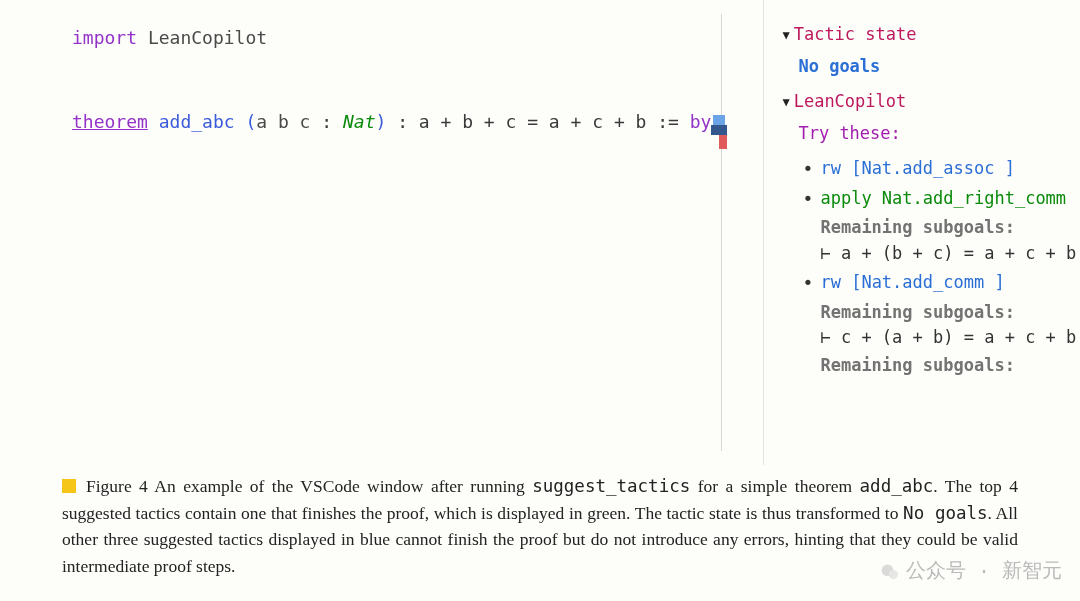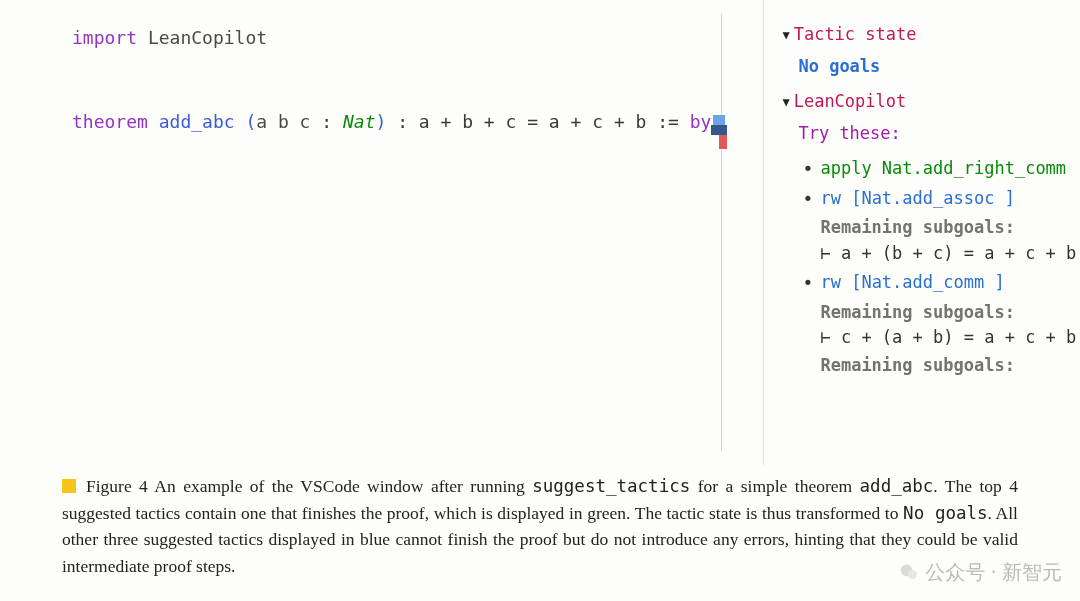--- a/index.html
+++ b/index.html
@@ -2,21 +2,21 @@
 <html><head>
 <meta charset="utf-8">
 <style>
   * { box-sizing: border-box; margin: 0; padding: 0; }
   html, body { width: 1080px; height: 601px; font-family: "Menlo", "Consolas", monospace; background: #fdfdfa; color: #333; }
   .app { display: flex; flex-direction: column; width: 100%; height: 100%; }
   .top { display: flex; flex-direction: row; width: 100%; height: 465px; gap: 34px; }
   .editor { flex: 1 1 auto; padding: 24px 18px 24px 72px; position: relative; font-size: 18px; line-height: 1.55; }
   .codeline { white-space: pre; }
   .kw-import { color: #9333c8; }
-  .kw-theorem { color: #9333c8; }
+  .kw-theorem { color: #9333c8; text-decoration: underline; }
   .kw-by { color: #9333c8; }
   .ident { color: #4a4a4a; }
   .thm-name { color: #3b5bdb; }
   .brace { color: #3b5bdb; }
   .type { color: #0a8a0a; font-style: italic; }
   .sig { color: #3a3a3a; }
   .suggest { color: #3b5bdb; text-decoration: underline; text-decoration-style: wavy; text-decoration-color: #3498db; }
   .indent-bar { color: #bbb; }
   .gutter-right { position: absolute; top: 0; right: 0; width: 20px; height: 100%; }
   .gutter-strip { position: absolute; right: 7px; width: 1px; background: #d7d7d7; top: 14px; bottom: 14px; }
@@ -37,21 +37,21 @@
   .sg-list li::before { content: "•"; position: absolute; left: 0; color: #333; font-size: 18px; line-height: 1; top: 4px; }
   .tac-green { color: #0a8a0a; }
   .tac-blue  { color: #2a6fd6; }
   .subhead { color: #737373; margin-left: 38px; margin-top: 2px; font-weight: 700; }
   .subgoal { color: #333; margin-left: 38px; white-space: pre; text-align: right; }
 
   .caption { padding: 8px 62px 14px 62px; font-family: Georgia, 'Times New Roman', serif; font-size: 17.5px; line-height: 1.52; color: #222; text-align: justify; position: relative; }
   .cap-mark { display:inline-block; width: 14px; height: 14px; background: #f5c518; margin-right: 10px; vertical-align: -1px; }
   .cap-bold { font-weight: 400; }
   .cap-mono { font-family: "Menlo","Consolas",monospace; }
-  .watermark { position: absolute; right: 18px; bottom: 6px; color: #bababa; font-size: 20px; font-family: Liberation Serif, serif; display:flex; align-items:center; gap:6px; pointer-events:none; }
+  .watermark { position: absolute; right: 18px; bottom: 6px; color: #bababa; font-size: 20px; font-family: Liberation Mono, monospace; display:flex; align-items:center; gap:6px; pointer-events:none; }
   .watermark svg { opacity: .7; }
 </style>
 </head>
 <body>
 
 <div class="app">
   <div class="top">
 
     <div class="editor">
       <div class="codeline"><span class="kw-import">import</span> <span class="ident">LeanCopilot</span></div>
@@ -77,24 +77,24 @@
       <div class="no-goals">No goals</div>
 
       <div class="sec-head">
         <span class="tri">▼</span>
         <span class="sec-title">LeanCopilot</span>
       </div>
       <div class="try-these">Try these:</div>
 
       <ul class="sg-list">
         <li>
-          <span class="tac-green">apply</span><span class="tac-green">  Nat.add_right_comm</span>
+          <span class="tac-blue">rw</span><span class="tac-blue"> [Nat.add_assoc ]</span>
         </li>
         <li>
-          <span class="tac-blue">rw</span><span class="tac-blue"> [Nat.add_assoc ]</span>
+          <span class="tac-green">apply</span><span class="tac-green">  Nat.add_right_comm</span>
         </li>
       </ul>
       <div class="subhead">Remaining subgoals:</div>
       <div class="subgoal">⊢ a + (b + c) = a + c + b</div>
 
       <ul class="sg-list">
         <li>
           <span class="tac-blue">rw</span><span class="tac-blue"> [Nat.add_comm ]</span>
         </li>
       </ul>

